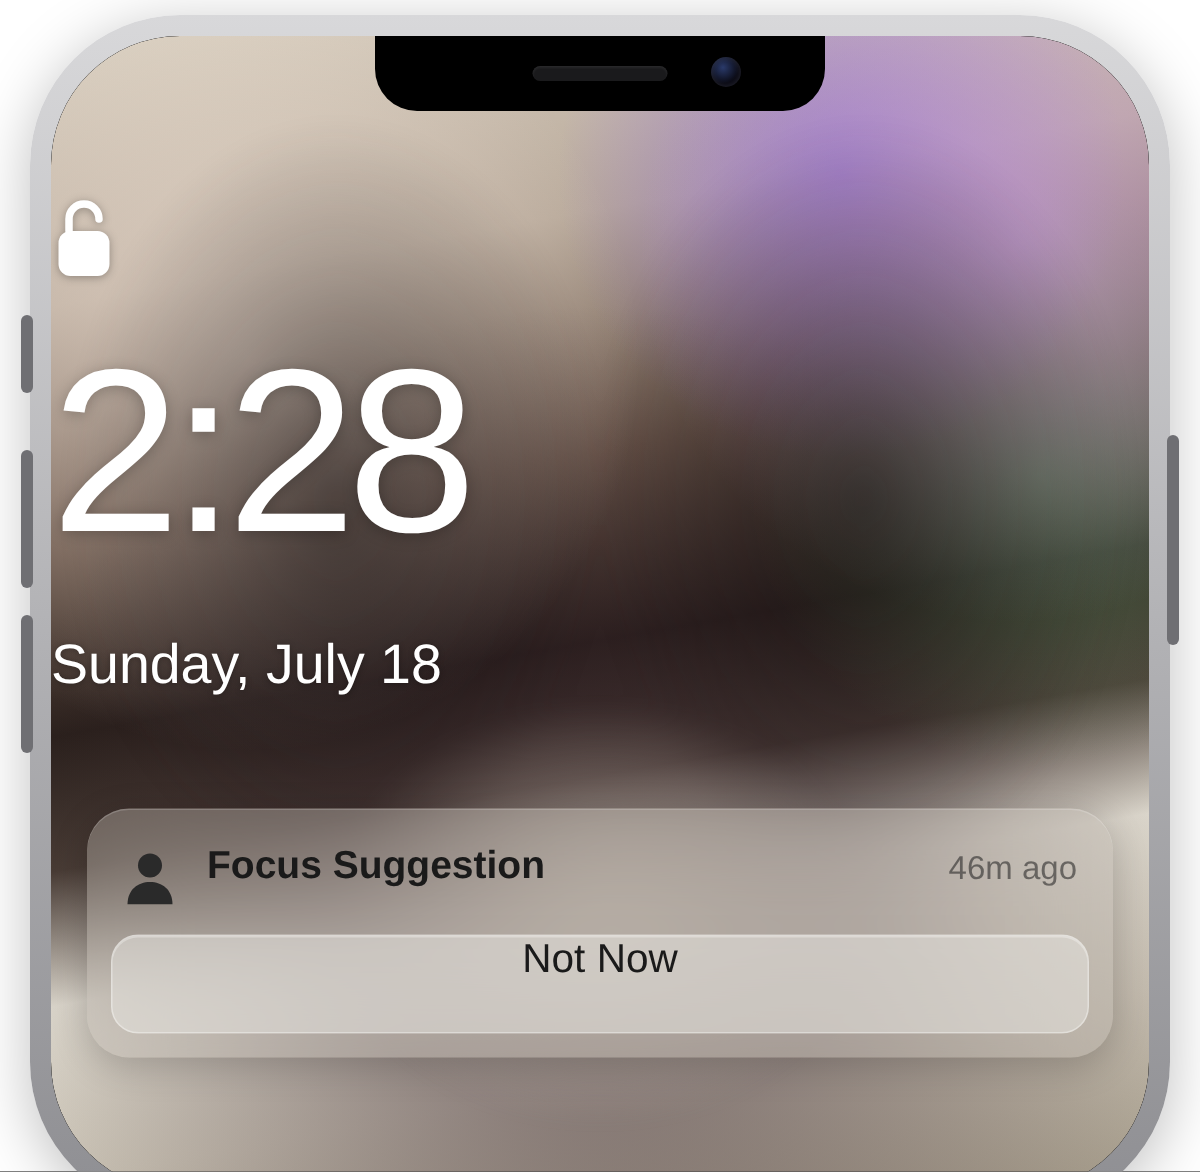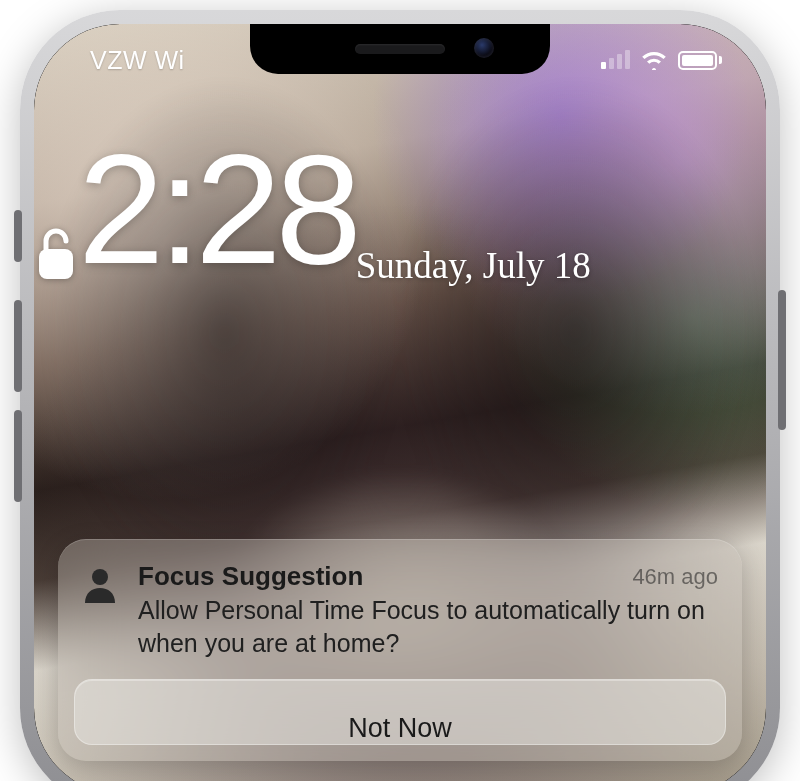--- a/index.html
+++ b/index.html
@@ -153,40 +153,40 @@
       height: 8px;
       background: #fff;
       border-radius: 0 2px 2px 0;
     }
     .lock-area {
       position: absolute;
       top: 106px;
       left: 0;
       right: 0;
       display: flex;
-      flex-direction: row;
-      align-items: flex-end;
+      flex-direction: column;
+      align-items: flex-start;
       z-index: 10;
       color: #fff;
+      gap: 28px;
     }
     .lock-icon svg { filter: drop-shadow(0 1px 3px rgba(0,0,0,0.3)); }
     .time {
       font-size: 155px;
       font-weight: 300;
       line-height: 1;
       letter-spacing: -6px;
       margin-top: 2px;
       text-shadow: 0 2px 10px rgba(0,0,0,0.25);
     }
     .date {
       font-size: 37px;
       font-weight: 400;
-      margin-top: 2px;
+      margin-top: 16px;
       text-shadow: 0 1px 4px rgba(0,0,0,0.3);
-      font-family: Liberation Serif, serif;
     }
     .notification {
       position: absolute;
       left: 24px;
       right: 24px;
       top: 515px;
       border-radius: 28px;
       background: rgba(200,195,185,0.35);
       backdrop-filter: blur(30px);
       -webkit-backdrop-filter: blur(30px);
@@ -206,21 +206,21 @@
       justify-content: center;
       padding-top: 6px;
     }
     .notif-body {
       flex: 1;
       color: #1a1a1a;
     }
     .notif-header {
       display: flex;
       justify-content: space-between;
-      align-items: center;
+      align-items: flex-end;
     }
     .notif-title {
       font-size: 26px;
       font-weight: 600;
     }
     .notif-time {
       font-size: 22px;
       color: rgba(30,30,30,0.55);
     }
     .notif-message {
@@ -234,21 +234,21 @@
       gap: 14px;
       padding: 0 16px 16px 16px;
     }
     .notif-btn {
       flex: 1;
       height: 66px;
       border-radius: 18px;
       background: rgba(230,228,222,0.55);
       box-shadow: inset 0 1px 0 rgba(255,255,255,0.3);
       display: flex;
-      align-items: flex-end;
+      align-items: flex-start;
       justify-content: center;
       font-size: 27px;
       color: #1a1a1a;
       cursor: pointer;
       border: 0.5px solid rgba(255,255,255,0.35);
     }
     .side-btn {
       position: absolute;
       background: #6f6f73;
       border-radius: 4px;
@@ -269,42 +269,20 @@
 
   <div class="phone-inner">
     <div class="screen">
       <div class="wallpaper-overlay"></div>
 
       <div class="notch">
         <div class="speaker"></div>
         <div class="camera"></div>
       </div>
 
-      <div class="status-bar">
-        <div class="status-left">VZW Wi</div>
-        <div class="status-right">
-          <div class="signal-bars">
-            <span class="on"></span>
-              <span></span>
-              <span></span>
-              <span></span>
-          </div>
-          <div class="wifi-icon">
-            <svg width="28" height="20" viewBox="0 0 28 20">
-              <path d="M14 18 a2 2 0 1 0 0.001 0 M7 11.5 a10 10 0 0 1 14 0 l-2.3 2.3 a6.7 6.7 0 0 0 -9.4 0 z M2.2 6.8 a17 17 0 0 1 23.6 0 l-2.3 2.3 a13.7 13.7 0 0 0 -19 0 z" fill="#fff"></path>
-            </svg>
-          </div>
-          <div class="battery">
-            <div class="battery-body">
-                <div class="battery-fill"></div>
-              </div>
-            <div class="battery-tip"></div>
-          </div>
-        </div>
-      </div>
 
       <div class="lock-area">
         <div class="lock-icon">
           <svg width="44" height="58" viewBox="0 0 44 58">
             <rect x="5" y="24" width="34" height="30" rx="8" fill="#fff"></rect>
             <path d="M12 24 V16 a10 10 0 0 1 20 0" stroke="#fff" stroke-width="5" fill="none" stroke-linecap="round"></path>
           </svg>
         </div>
         <div class="time">2:28</div>
         <div class="date">Sunday, July 18</div>
@@ -316,21 +294,20 @@
             <svg width="34" height="36" viewBox="0 0 34 36">
               <circle cx="17" cy="10" r="8" fill="#2a2a2a"></circle>
               <path d="M2 36 c0 -10 7 -15 15 -15 s15 5 15 15 z" fill="#2a2a2a"></path>
             </svg>
           </div>
           <div class="notif-body">
             <div class="notif-header">
               <div class="notif-title">Focus Suggestion</div>
               <div class="notif-time">46m ago</div>
             </div>
-            <div class="notif-message">Allow Personal Time Focus to automatically turn on when you are at home?</div>
           </div>
         </div>
         <div class="notif-actions">
           <div class="notif-btn">
             <span>Not Now</span>
           </div>
         </div>
       </div>
 
     </div>

